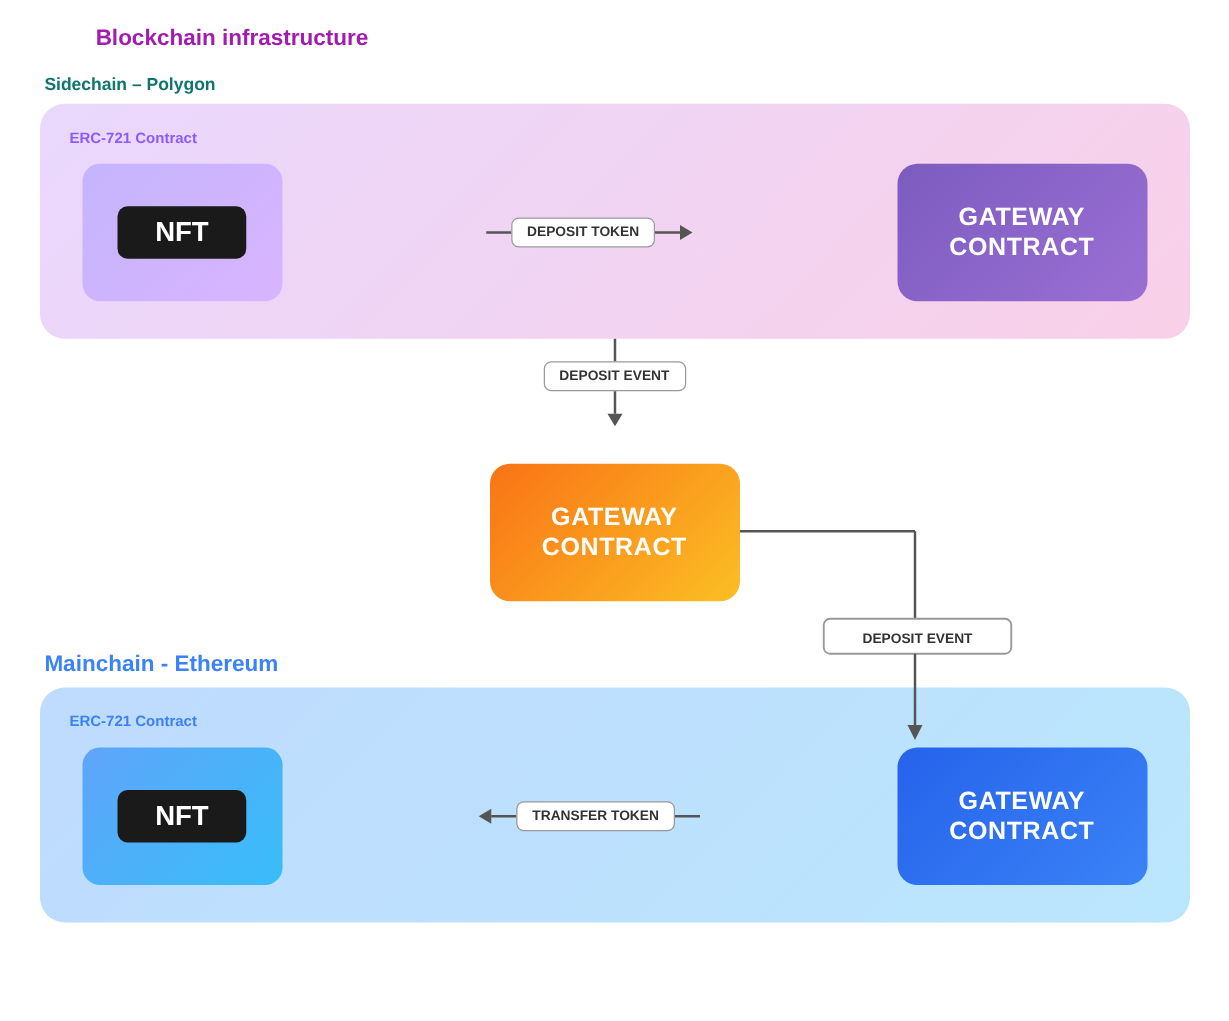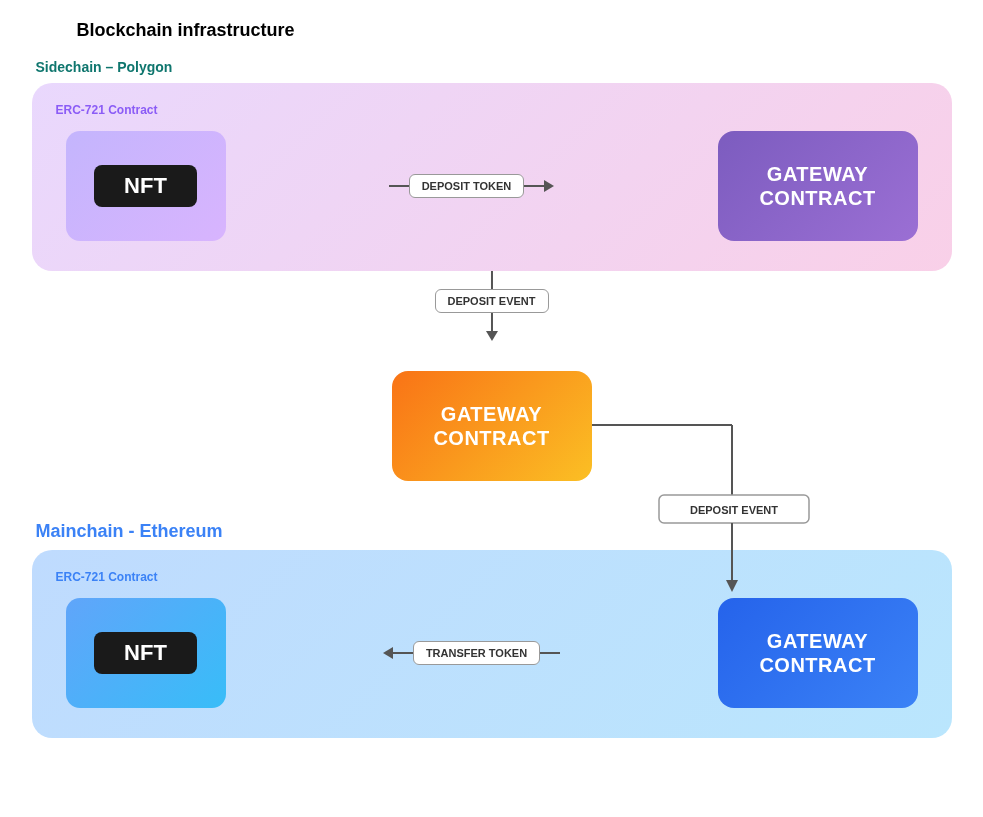--- a/index.html
+++ b/index.html
@@ -7,21 +7,21 @@
       font-family: 'Arial', sans-serif;
       background: #fff;
       width: 983px;
       min-height: 817px;
       padding: 20px 30px;
     }
 
     .page-title {
       font-size: 18px;
       font-weight: 900;
-      color: #000000;
+      color: #a21caf;
       margin-bottom: 18px;
       padding-left: 45px;
     }
 
     
     .sidechain-label {
       color: #0f766e;
       font-size: 14px;
       font-weight: 600;
       margin-bottom: 8px;

